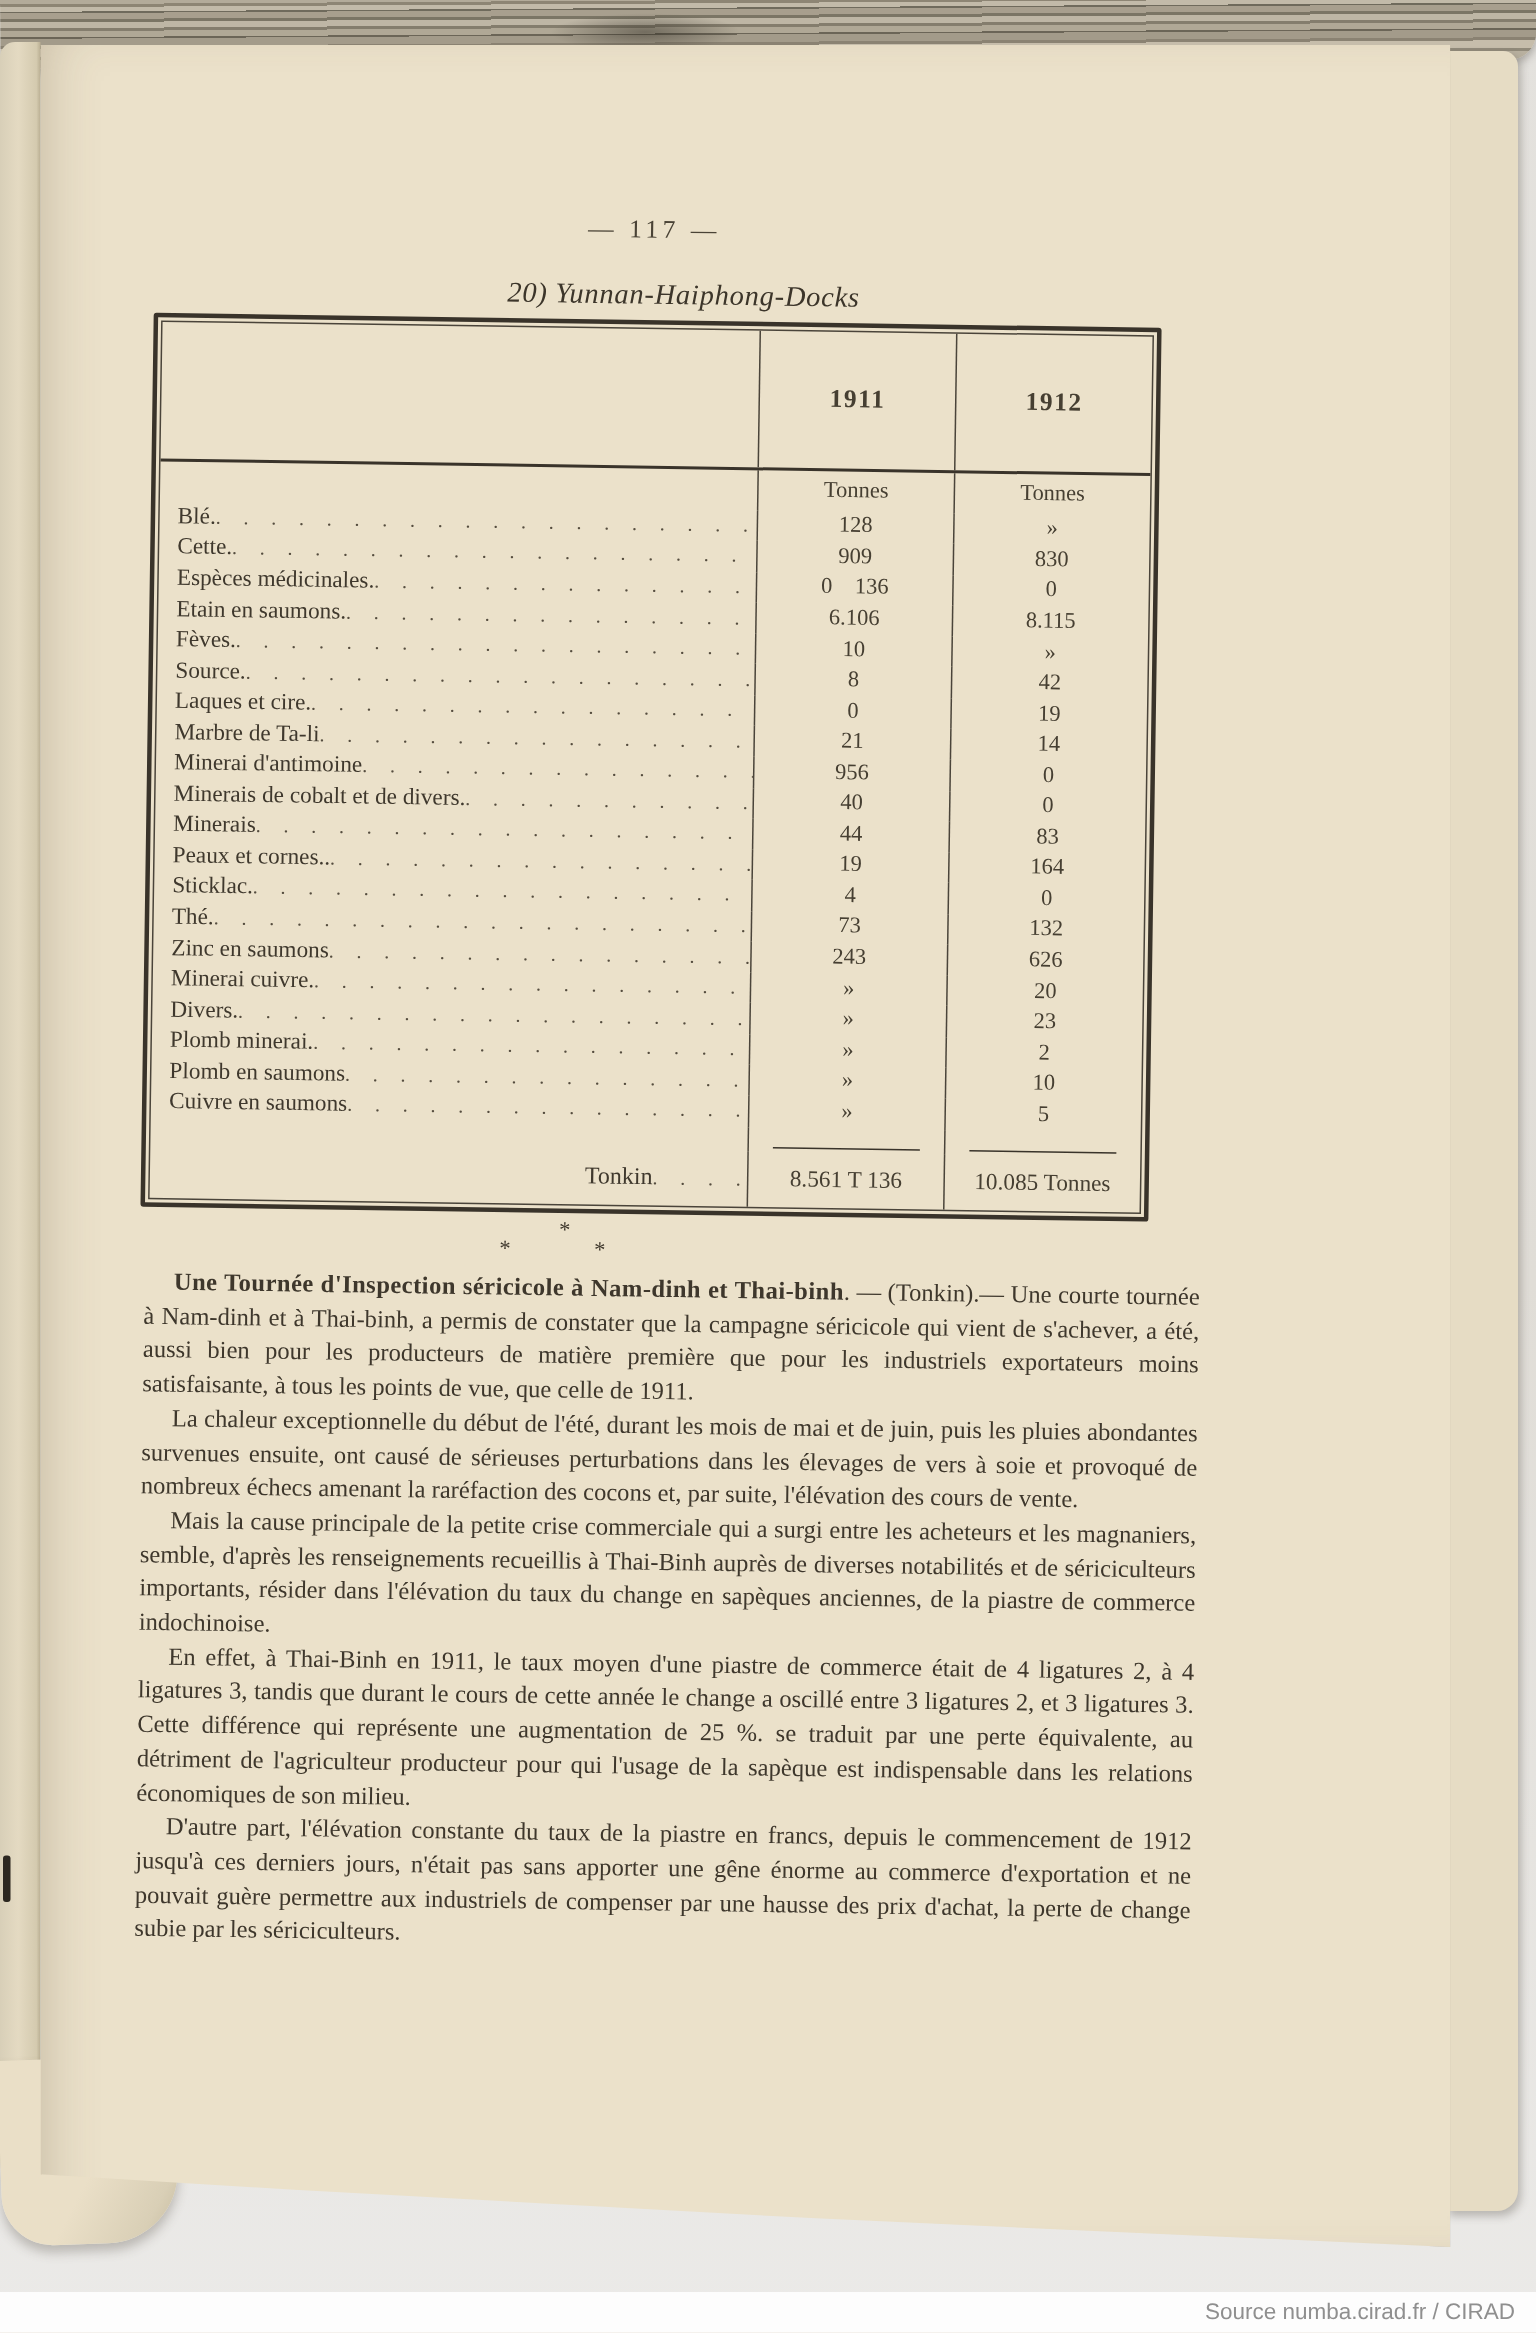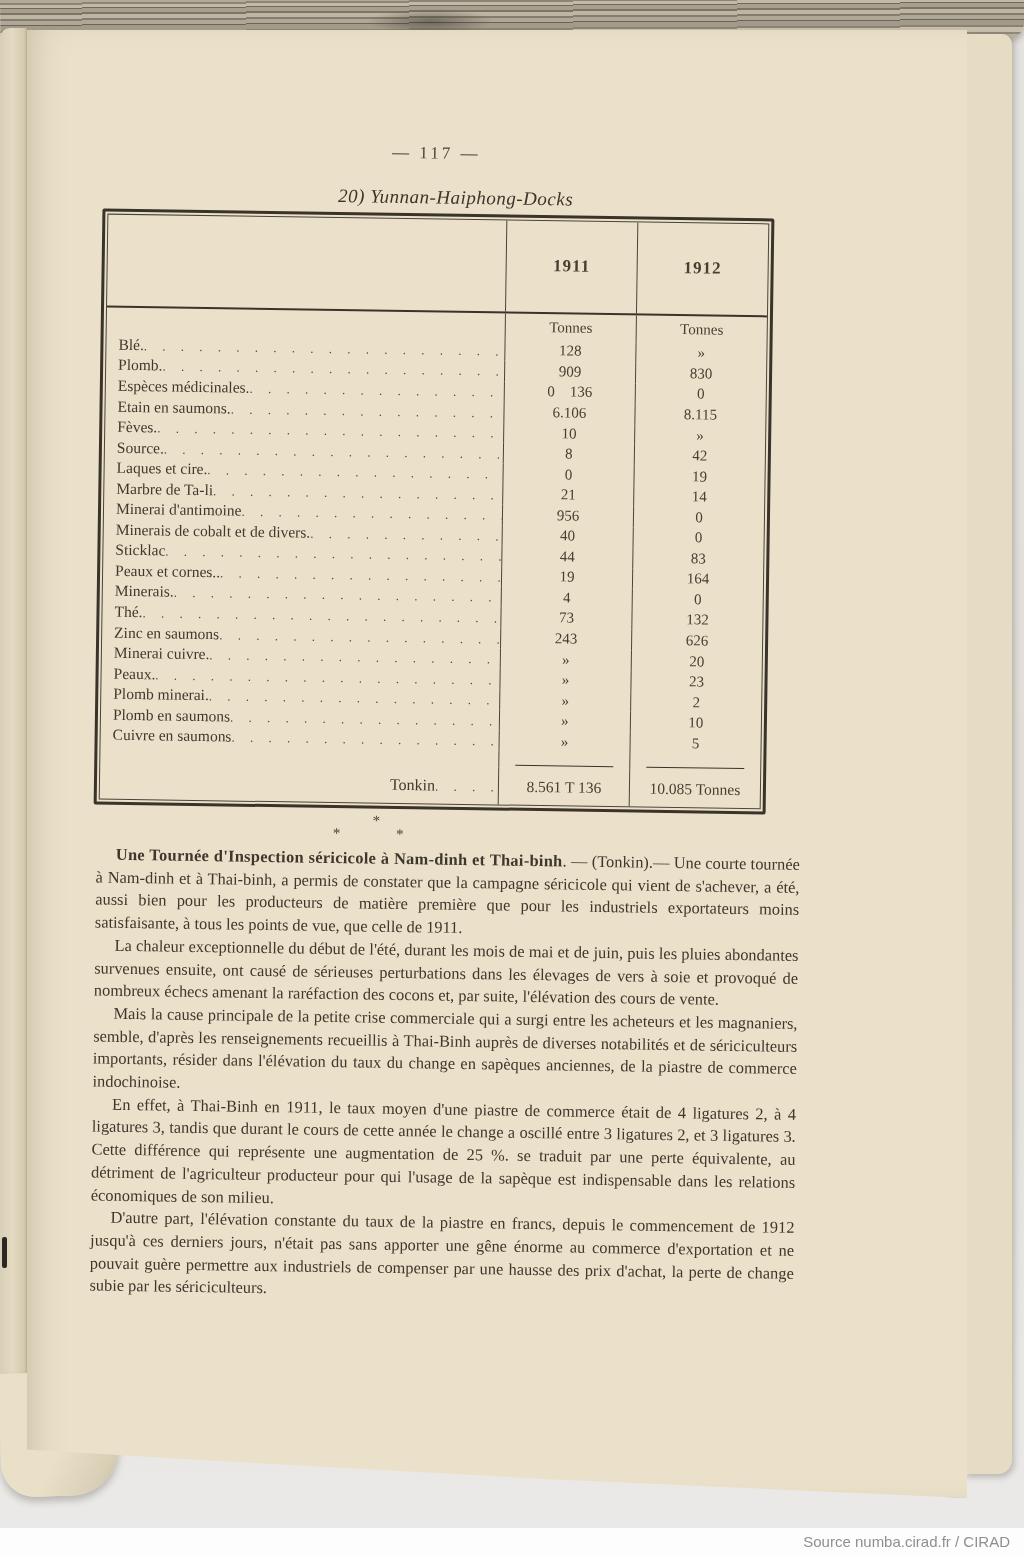--- a/index.html
+++ b/index.html
@@ -154,21 +154,21 @@
               <span class="t">Blé.</span>
               <span class="dots"></span>
             </div>
           </div>
         <div class="c-val">128</div>
         <div class="c-val">»</div>
       </div>
       <div class="trow data-row">
         <div class="c-lbl">
             <div class="lbl-flex">
-              <span class="t">Plomb.</span>
+              <span class="t">Cette.</span>
               <span class="dots"></span>
             </div>
           </div>
         <div class="c-val">909</div>
         <div class="c-val">830</div>
       </div>
       <div class="trow data-row">
         <div class="c-lbl">
             <div class="lbl-flex">
               <span class="t">Espèces médicinales.</span>
@@ -244,41 +244,41 @@
               <span class="t">Minerais de cobalt et de divers.</span>
               <span class="dots"></span>
             </div>
           </div>
         <div class="c-val">40</div>
         <div class="c-val">0</div>
       </div>
       <div class="trow data-row">
         <div class="c-lbl">
             <div class="lbl-flex">
-              <span class="t">Sticklac</span>
+              <span class="t">Minerais</span>
               <span class="dots"></span>
             </div>
           </div>
         <div class="c-val">44</div>
         <div class="c-val">83</div>
       </div>
       <div class="trow data-row">
         <div class="c-lbl">
             <div class="lbl-flex">
               <span class="t">Peaux et cornes..</span>
               <span class="dots"></span>
             </div>
           </div>
         <div class="c-val">19</div>
         <div class="c-val">164</div>
       </div>
       <div class="trow data-row">
         <div class="c-lbl">
             <div class="lbl-flex">
-              <span class="t">Minerais.</span>
+              <span class="t">Sticklac.</span>
               <span class="dots"></span>
             </div>
           </div>
         <div class="c-val">4</div>
         <div class="c-val">0</div>
       </div>
       <div class="trow data-row">
         <div class="c-lbl">
             <div class="lbl-flex">
               <span class="t">Thé.</span>
@@ -304,21 +304,21 @@
               <span class="t">Minerai cuivre.</span>
               <span class="dots"></span>
             </div>
           </div>
         <div class="c-val">»</div>
         <div class="c-val">20</div>
       </div>
       <div class="trow data-row">
         <div class="c-lbl">
             <div class="lbl-flex">
-              <span class="t">Peaux.</span>
+              <span class="t">Divers.</span>
               <span class="dots"></span>
             </div>
           </div>
         <div class="c-val">»</div>
         <div class="c-val">23</div>
       </div>
       <div class="trow data-row">
         <div class="c-lbl">
             <div class="lbl-flex">
               <span class="t">Plomb minerai.</span>

